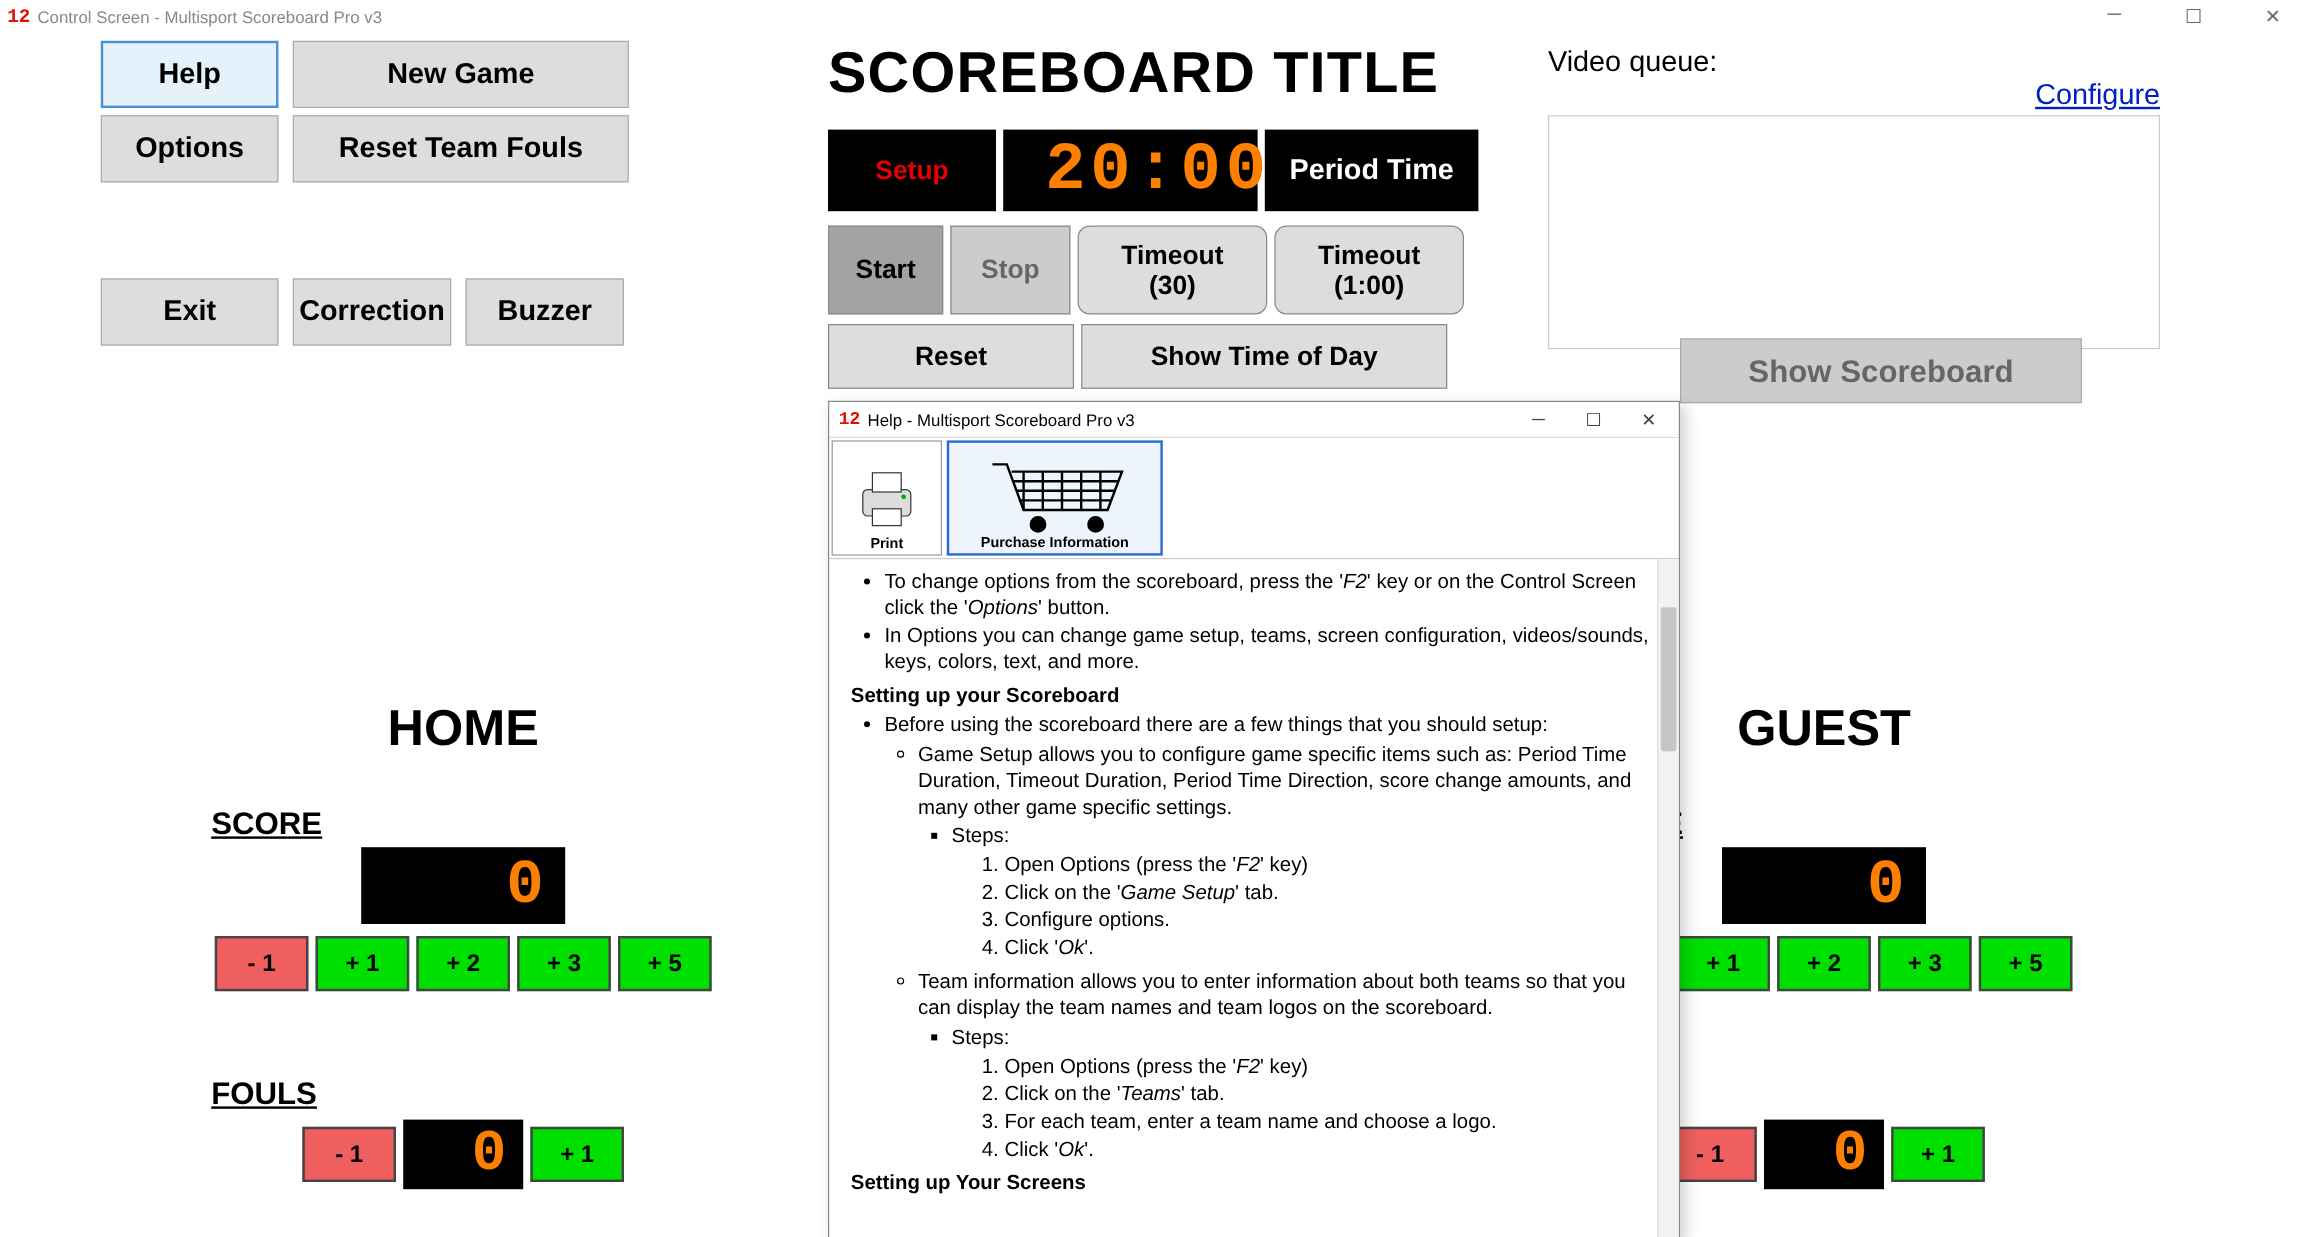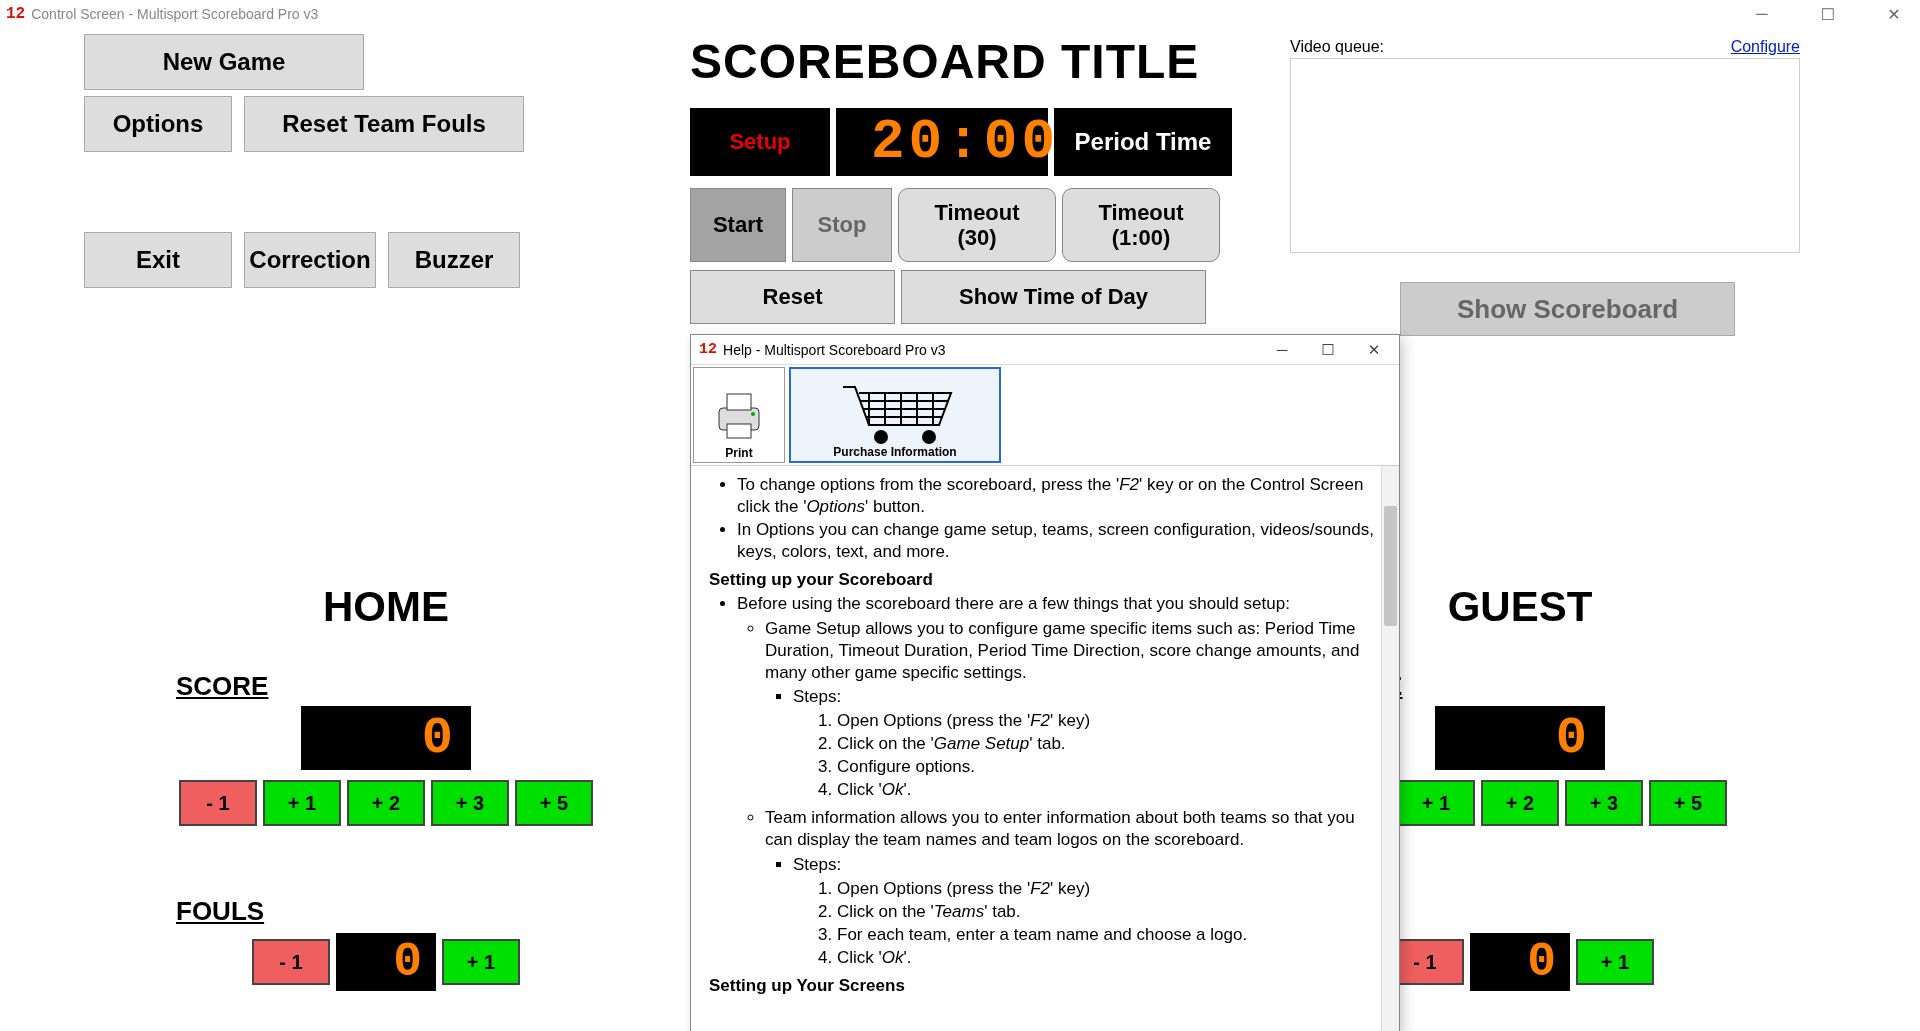--- a/index.html
+++ b/index.html
@@ -122,21 +122,22 @@
   .showtod-btn { background: #ddd; width: 305px; height: 54px; font-weight: bold; font-size: 22px; border:1px solid #888;display:flex;align-items:center;justify-content:center;}
   .video-panel {
     position: absolute;
     left: 1290px;
     top: 10px;
     width: 510px;
     height: 235px;
   }
   .video-head {
     display: flex;
-    font-size: 16px;
+    font-size: 24px;
+    flex-direction: column;
   }
   .video-head .cfg {
     margin-left: auto;
     color: #0020c0;
     text-decoration: underline;
   }
   .video-box {
     border: 1px solid #ccc;
     height: 195px;
     margin-top: 2px;
@@ -219,21 +220,21 @@
     border-bottom:1px solid #ccc;
   }
   .tool-btn {
     border:1px solid #999;
     display:flex;flex-direction:column;align-items:center;justify-content:flex-end;
     font-size:12px;font-weight:bold;
     padding:2px 6px;
     height: 96px;
   }
   .tool-btn.print { width:92px; }
-  .tool-btn.purchase { width:212px; border:2px solid #2a6ad0; background:#eef4fb;}
+  .tool-btn.purchase { width:180px; border:2px solid #2a6ad0; background:#eef4fb;}
   .printer-svg { width:60px;height:60px; }
   .cart-svg { width:140px;height:64px; }
   .help-body {
     flex:1; overflow:hidden; position:relative;
     font-size:17px; padding:6px 18px;
     line-height:1.3;
   }
   .help-body ul { margin:2px 0 6px 0; padding-left:28px;}
   .help-body ol { margin:2px 0 6px 0; padding-left:44px;}
   .help-body li { margin:1px 0;}
@@ -266,20 +267,21 @@
     <span>─</span>
     <span>☐</span>
     <span>✕</span>
   </div>
 </div>
 
 <div class="content">
 
   <div class="left-group">
     <div class="row">
+      <div class="btn help-btn b1">Help</div>
       <div class="btn b2">New Game</div>
     </div>
     <div class="row" style="margin-top:6px;">
       <div class="btn b1">Options</div>
       <div class="btn b2">Reset Team Fouls</div>
     </div>
     <div class="row exit-row">
       <div class="btn b1">Exit</div>
       <div class="btn b3" style="margin-left:0px;">Correction</div>
       <div class="btn b3">Buzzer</div>

